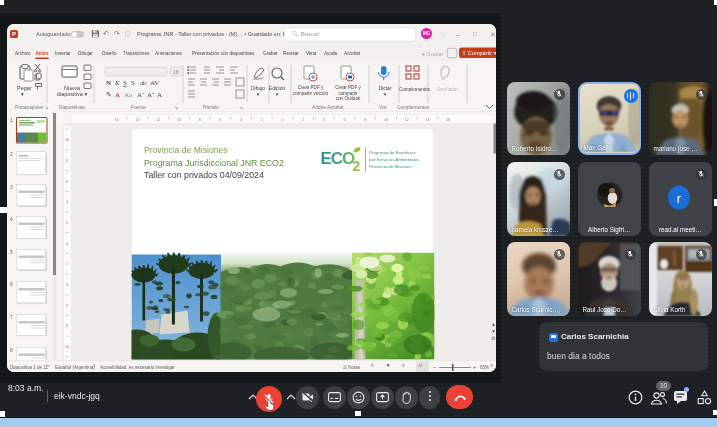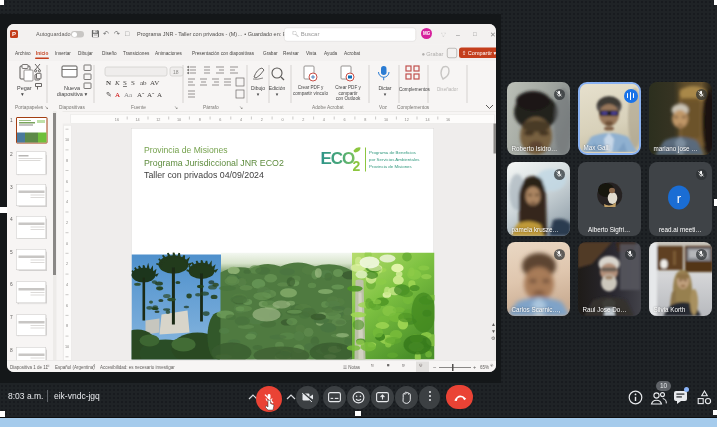--- a/index.html
+++ b/index.html
@@ -1027,23 +1027,29 @@
       </svg><div class="mico">
         <svg width="8" height="8" viewBox="0 0 12 12">
           <g stroke="#fff" stroke-width="1" fill="none">
             <rect x="4.7" y="1.2" width="2.8" height="5" rx="1.4" fill="#fff" stroke="none"></rect>
             <path d="M3.2 5.5 a2.9 2.9 0 0 0 5.8 0 M6.1 8.4 l0 2"></path>
             <line x1="2.2" y1="1.8" x2="9.8" y2="9.6" stroke-width="1.2"></line>
           </g>
         </svg>
       </div><div class="tname">Silvia Korth</div></div>
 
+  <div class="abs" style="left:539px;top:321.5px;width:168.5px;height:49.5px;background:rgba(50,53,57,0.95);border-radius:8px;z-index:4;">
+    <div style="position:absolute;left:9.5px;top:11px;width:9px;height:9px;background:#1a73e8;border-radius:2px;"></div>
+    <div style="position:absolute;left:11.5px;top:13px;width:5px;height:3.5px;background:#fff;border-radius:0.5px;"></div>
+    <div style="position:absolute;left:22px;top:10.5px;font-size:8px;font-weight:bold;color:#e8eaed;">Carlos Scarnichia</div>
+    <div style="position:absolute;left:8px;top:29px;font-size:8.5px;color:#dadce0;">buen dia a todos</div>
+  </div>
 
   <div class="abs" style="left:0;top:383px;width:717px;height:33px;z-index:2;">
-    <div style="position:absolute;left:8px;top:8px;font-size:8.5px;color:#e8eaed;">8:03 a.m.</div>
+    <div style="position:absolute;left:8px;top:0;font-size:8.5px;color:#e8eaed;">8:03 a.m.</div>
     <div style="position:absolute;left:47px;top:7px;width:1px;height:12px;background:#5f6368;"></div>
     <div style="position:absolute;left:54px;top:8px;font-size:8.5px;color:#e8eaed;">eik-vndc-jgq</div>
 
     <svg width="10" height="6" style="position:absolute;left:248px;top:11px;">
         <path d="M1 5 L5 1 L9 5" stroke="#dadce0" stroke-width="1.2" fill="none"></path>
       </svg>
     <svg width="10" height="6" style="position:absolute;left:286px;top:11px;">
         <path d="M1 5 L5 1 L9 5" stroke="#dadce0" stroke-width="1.2" fill="none"></path>
       </svg>
 

